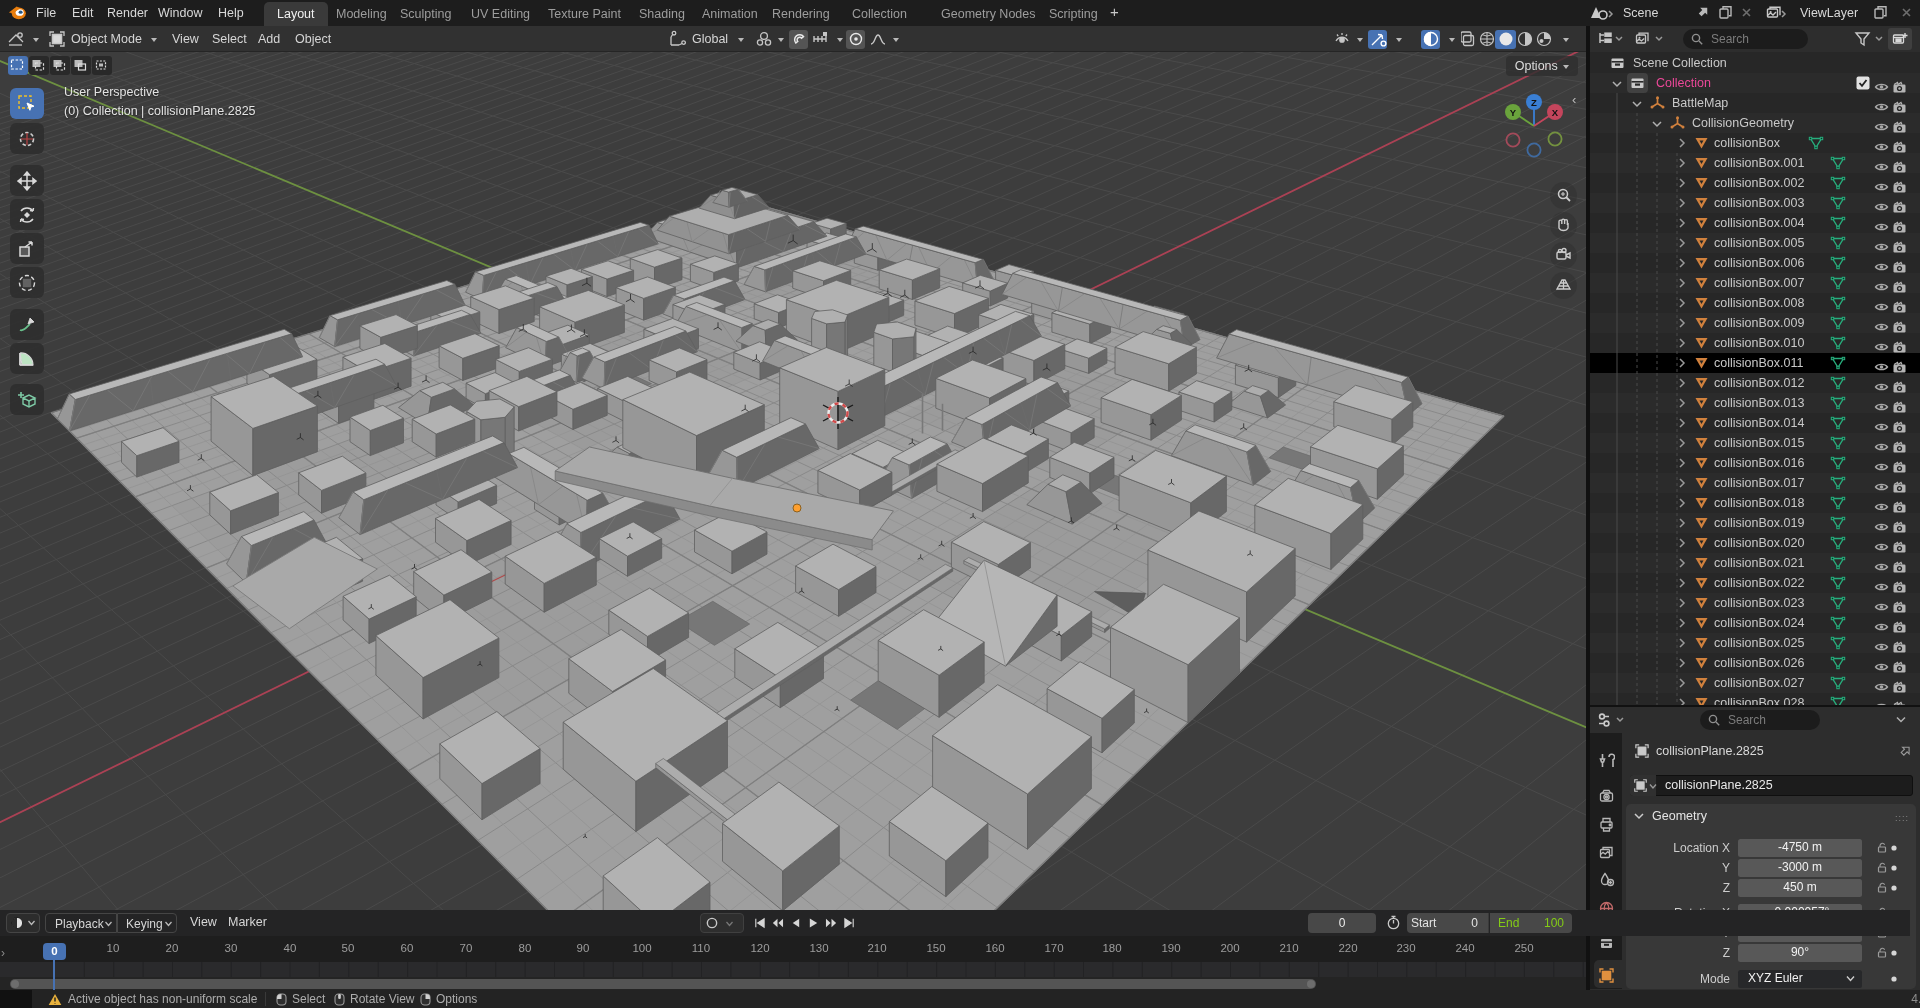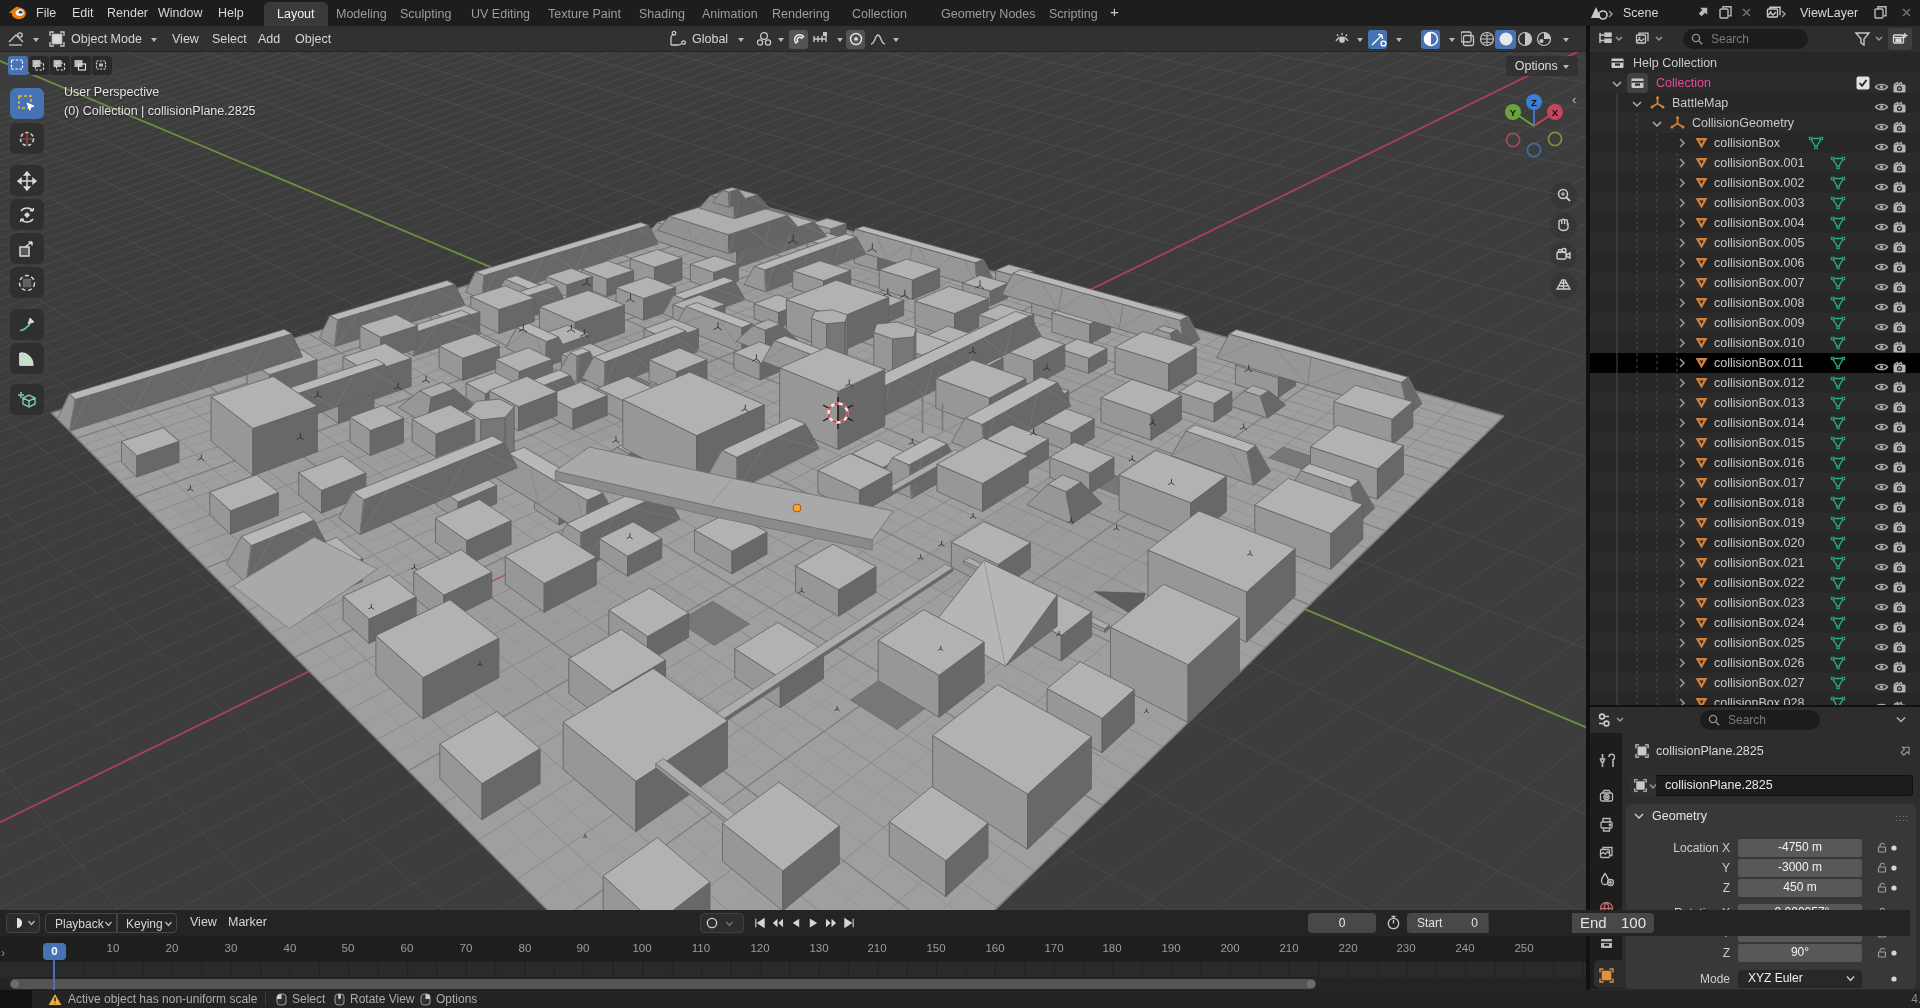--- a/index.html
+++ b/index.html
@@ -1525,21 +1525,21 @@
           <path d="M13,2 v5 M10.5,4.5 h5" stroke="#d9d9d9" stroke-width="1.4"></path>
         </svg>
       </div>
     </div>
     <div class="olrow" style="top:27px;">
       <svg class="abs" style="left:20px;top:3px" width="15" height="14" viewBox="0 0 15 14">
         <rect x="1.5" y="2.5" width="12" height="9.5" rx="1" fill="#c9c9c9"></rect>
         <rect x="1.5" y="5" width="12" height="1.6" fill="#2a2a2a"></rect>
         <rect x="5" y="7.5" width="5" height="2.2" fill="#2a2a2a"></rect>
       </svg>
-      <span style="position:absolute;left:43px">Help Collection</span>
+      <span style="position:absolute;left:43px">Scene Collection</span>
     </div>
     <div class="olrow" style="top:47px;background:#2b2b2b;">
       <svg class="abs" style="left:22px;top:7px" width="10" height="8" viewBox="0 0 10 8">
         <path d="M1,2 l4,4 4,-4" fill="none" stroke="#b0b0b0" stroke-width="1.5"></path>
       </svg>
       <div class="abs" style="left:37px;top:0px;width:21px;height:20px;background:#414141;border-radius:4px"></div>
       <svg class="abs" style="left:40px;top:3px" width="15" height="14" viewBox="0 0 15 14">
         <rect x="1.5" y="2.5" width="12" height="9.5" rx="1" fill="#c9c9c9"></rect>
         <rect x="1.5" y="5" width="12" height="1.6" fill="#2a2a2a"></rect>
         <rect x="5" y="7.5" width="5" height="2.2" fill="#2a2a2a"></rect>
@@ -2802,22 +2802,22 @@
       <svg class="abs" style="left:843px;top:7px" width="13" height="12" viewBox="0 0 14 13">
         <path d="M2,2 v9 l7,-4.5 Z M11,2 v9" fill="#d6d6d6" stroke="#d6d6d6" stroke-width="1.2"></path>
       </svg>
       <div class="abs" style="left:1308px;top:3px;width:68px;height:20px;background:#484848;border-radius:4px;color:#ececec;font-size:12px;text-align:center;line-height:20px">0</div>
       <svg class="abs" style="left:1386px;top:5px" width="15" height="15" viewBox="0 0 15 15">
         <g fill="none" stroke="#c9c9c9" stroke-width="1.3">
           <circle cx="7.5" cy="8.5" r="5.2"></circle>
           <path d="M7.5,8.5 L7.5,5 M5.5,1.5 h4 M7.5,1.5 v2"></path>
         </g>
       </svg>
-      <div class="abs" style="left:1407px;top:3px;width:82px;height:20px;background:#484848;border-radius:4px 0 0 4px;color:#e3e3e3;font-size:12px;line-height:20px;border-right:1px solid #3a3a3a"><span style="margin-left:10px">Start</span><span style="position:absolute;right:10px">0</span></div>
-      <div class="abs" style="left:1572px;top:3px;width:82px;height:20px;background:#484848;border-radius:0 4px 4px 0;color:#e5e5e5;font-size:15px;line-height:20px"><span style="margin-left:8px">End</span><span style="position:absolute;right:8px">100</span></div>
+      <div class="abs" style="left:1407px;top:3px;width:82px;height:20px;background:#484848;border-radius:4px 0 0 4px;color:#e3e3e3;font-size:12px;line-height:20px;border-right:1px solid #3a3a3a"><span style="margin-left:4px">Start</span><span style="position:absolute;right:10px">0</span></div>
+      <div class="abs" style="left:1490px;top:3px;width:82px;height:20px;background:#484848;border-radius:0 4px 4px 0;color:#84cc16;font-size:12px;line-height:20px"><span style="margin-left:8px">End</span><span style="position:absolute;right:8px">100</span></div>
     </div>
     <div class="abs" style="left:0;top:26px;width:1586px;height:26px;background:#1e1e1e"></div>
     <div class="num" style="left:113px;top:32px">10</div>
     <div class="num" style="left:172px;top:32px">20</div>
     <div class="num" style="left:231px;top:32px">30</div>
     <div class="num" style="left:290px;top:32px">40</div>
     <div class="num" style="left:348px;top:32px">50</div>
     <div class="num" style="left:407px;top:32px">60</div>
     <div class="num" style="left:466px;top:32px">70</div>
     <div class="num" style="left:525px;top:32px">80</div>

